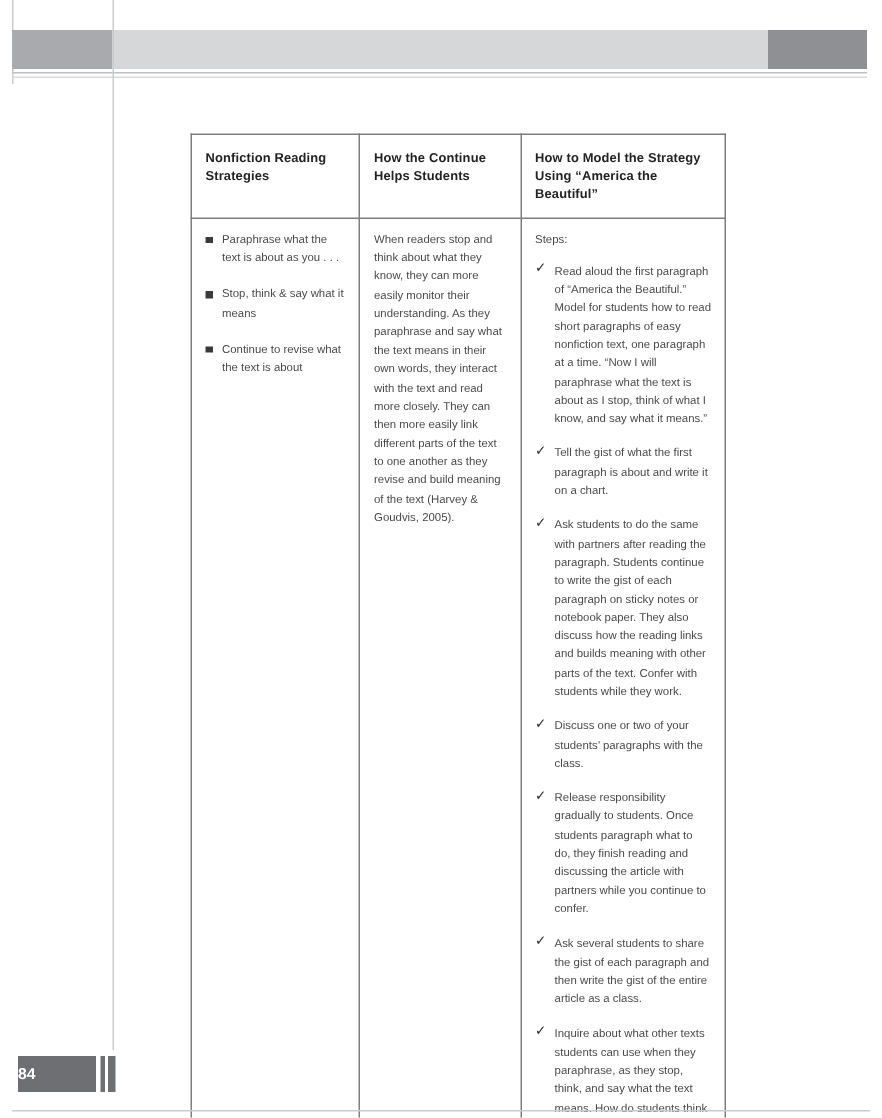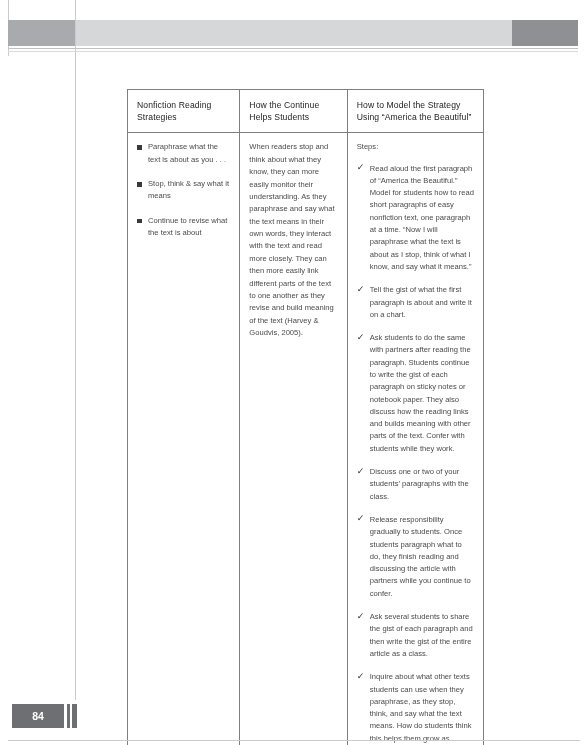--- a/index.html
+++ b/index.html
@@ -78,21 +78,21 @@
   }
   .strategy-table td, .strategy-table th {
     border: 1px solid #7d7f82;
     vertical-align: top;
     text-align: left;
     padding: 8px 9px 10px 9px;
   }
   .strategy-table th {
     font-size: 8.6px;
     line-height: 1.42;
-    font-weight: normal;
+    font-weight: bold;
     color: #232323;
     letter-spacing: 0.1px;
     padding-top: 9px;
     padding-bottom: 9px;
   }
   .col-1 { width: 111px; }
   .col-2 { width: 104px; }
   .col-3 { width: 142px; }
 
   
@@ -169,21 +169,20 @@
     position: absolute;
     left: 12px; top: 4px;
     width: 52px; height: 24px;
     background: #6d6f72;
   }
   .page-num {
     position: absolute;
     left: 0; top: 0;
     width: 52px; height: 24px;
     line-height: 24px;
-    text-align: center;
     color: #ffffff;
     font-size: 10.5px;
     font-weight: bold;
   }
   .tick-1 {
     position: absolute;
     left: 67px; top: 4px;
     width: 3px; height: 24px;
     background: #6d6f72;
   }

